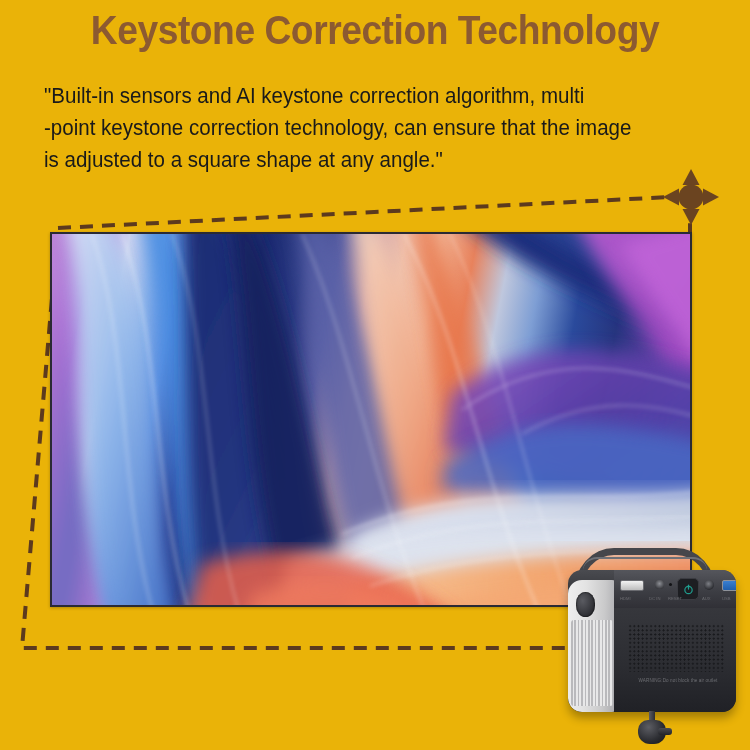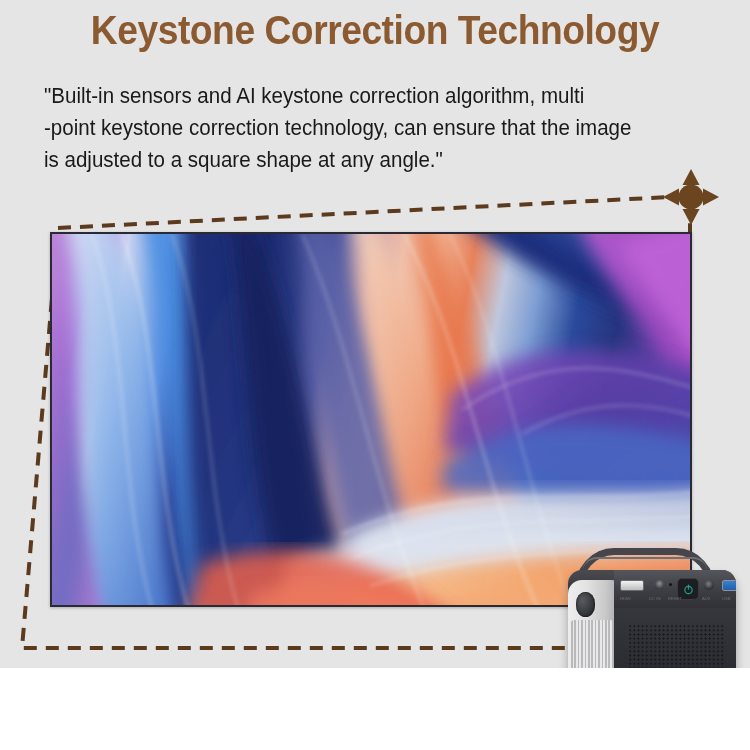--- a/index.html
+++ b/index.html
@@ -11,22 +11,22 @@
   body {
     width: 750px;
     height: 750px;
     overflow: hidden;
     font-family: "Liberation Sans", "DejaVu Sans", sans-serif;
     position: relative;
   }
   #page {
     position: relative;
     width: 750px;
-    height: 668px;
-    background: #e5e5e5;
+    height: 750px;
+    background: #eab308;
     overflow: hidden;
   }
 
   
   .page-title {
     position: absolute;
     left: 0;
     top: 8px;
     width: 750px;
     text-align: center;

